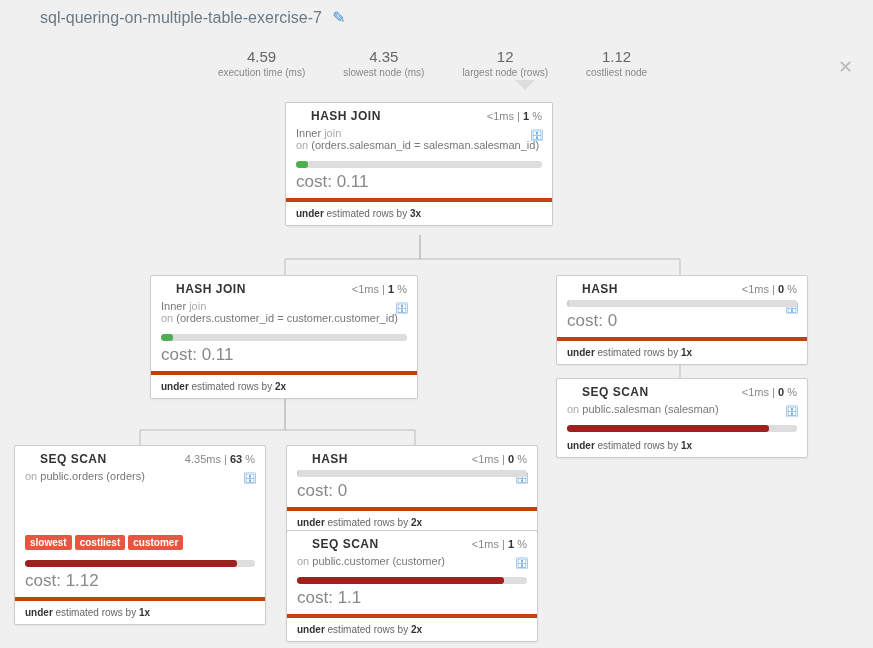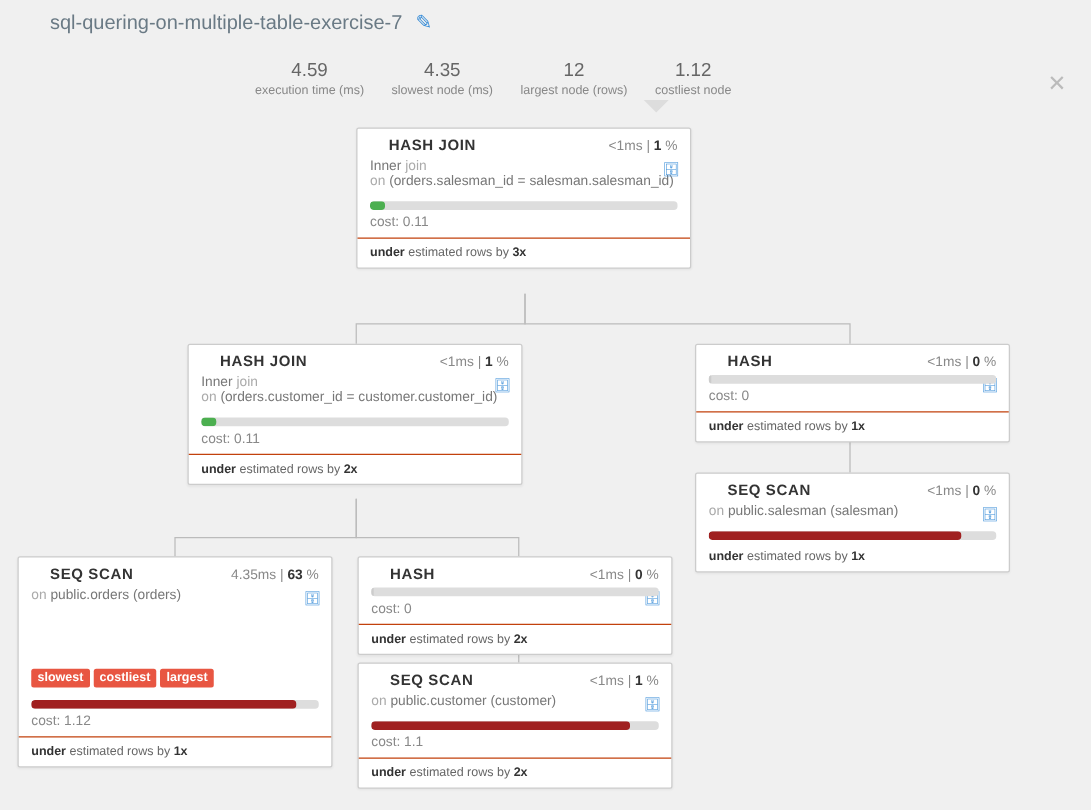--- a/index.html
+++ b/index.html
@@ -1,36 +1,36 @@
 <!DOCTYPE html>
 <html><head>
 <meta charset="utf-8">
 <style>
 * { box-sizing: border-box; margin: 0; padding: 0; }
 body { font-family: -apple-system, "Segoe UI", Arial, sans-serif; background: #f0f0f0; color: #333; font-size: 12px; }
 .canvas { position: relative; width: 873px; height: 648px; background: #f0f0f0; overflow: hidden; }
 .header { position: absolute; top: 8px; left: 40px; font-size: 16px; color: #6a7a85; }
 .header .edit { color: #3a8ed8; margin-left: 6px; }
-.stats { position: absolute; top: 42px; left: 196px; display: flex; gap: 22px; padding: 6px 8px 4px; }
+.stats { position: absolute; top: 42px; left: 210px; display: flex; gap: 38px; padding: 6px 8px 4px; }
 .stat { text-align: center; }
 .stat .v { font-size: 15px; color: #666; display: block; }
 .stat .l { font-size: 10px; color: #888; display: block; margin-top: 2px; }
 .close { position: absolute; top: 56px; right: 20px; color: #bbb; font-size: 18px; }
 .arrow-down { position: absolute; top: 80px; left: 515px; width: 0; height: 0; border-left: 10px solid transparent; border-right: 10px solid transparent; border-top: 10px solid #ddd; }
 .node { position: absolute; background: #fff; border: 1px solid #ccc; border-radius: 2px; box-shadow: 0 1px 2px rgba(0,0,0,.05); }
 .nhead { padding: 6px 10px 4px; display: flex; justify-content: space-between; align-items: baseline; border-bottom: 0; }
 .nhead .ttl { font-weight: 700; font-size: 12px; letter-spacing: .5px; color: #333; margin-left: 15px; }
 .nhead .meta { font-size: 11px; color: #888; }
 .nhead .meta b { color: #333; }
 .nbody { padding: 0 10px 6px; font-size: 11px; color: #777; position: relative; }
 .nbody .muted { color: #aaa; }
 .dbicon { position: absolute; right: 8px; top: 2px; color: #3a8ed8; }
 .pbar { height: 7px; background: #ddd; border-radius: 3px; margin: 4px 10px 2px; position: relative; overflow: hidden; }
 .pbar .fill { position: absolute; top: 0; left: 0; height: 100%; border-radius: 3px; }
-.costrow { padding: 2px 10px 6px; font-size: 11px; color: #888; border-bottom: 1px solid #c2410c; }
+.costrow { padding: 2px 10px 6px; font-size: 17px; color: #888; border-bottom: 4px solid #c2410c; }
 .est { padding: 6px 10px; font-size: 10px; color: #666; }
 .est b { color: #333; }
 .tags { padding: 3px 10px 6px; }
 .tag { display: inline-block; background: #e85642; color: #fff; font-size: 10px; font-weight: 700; padding: 2px 5px; border-radius: 2px; margin-right: 3px; margin-top: 44px; }
 svg.conn { position: absolute; top: 0; left: 0; pointer-events: none; }
 svg.conn path { stroke: #bbb; stroke-width: 1; fill: none; }
 </style>
 </head>
 <body>
 
@@ -132,21 +132,21 @@
   <div class="est"><b>under</b> <span>estimated rows by</span> <b><span>1x</span></b></div>
 </div>
 
 <div class="node" style="left:14px; top:445px; width:252px;">
   <div class="nhead">
         <span class="ttl">SEQ SCAN</span>
         <span class="meta"><span>4.35ms</span> | <b><span>63</span></b> %</span>
       </div>
   <div class="nbody"><span class="dbicon">🗄</span><span class="muted">on</span> <span>public.orders (orders)</span></div>
   <div class="tags">
-    <span class="tag">slowest</span><span class="tag">costliest</span><span class="tag">largest</span>
+    <span class="tag">slowest</span><span class="tag">costliest</span><span class="tag">customer</span>
   </div>
   <div class="pbar">
         <div class="fill" style="width:92%;background:#a02020;"></div>
       </div>
   <div class="costrow"><span>cost:</span> <span>1.12</span></div>
   <div class="est"><b>under</b> <span>estimated rows by</span> <b><span>1x</span></b></div>
 </div>
 
 <div class="node" style="left:286px; top:445px; width:252px;">
   <div class="nhead">

